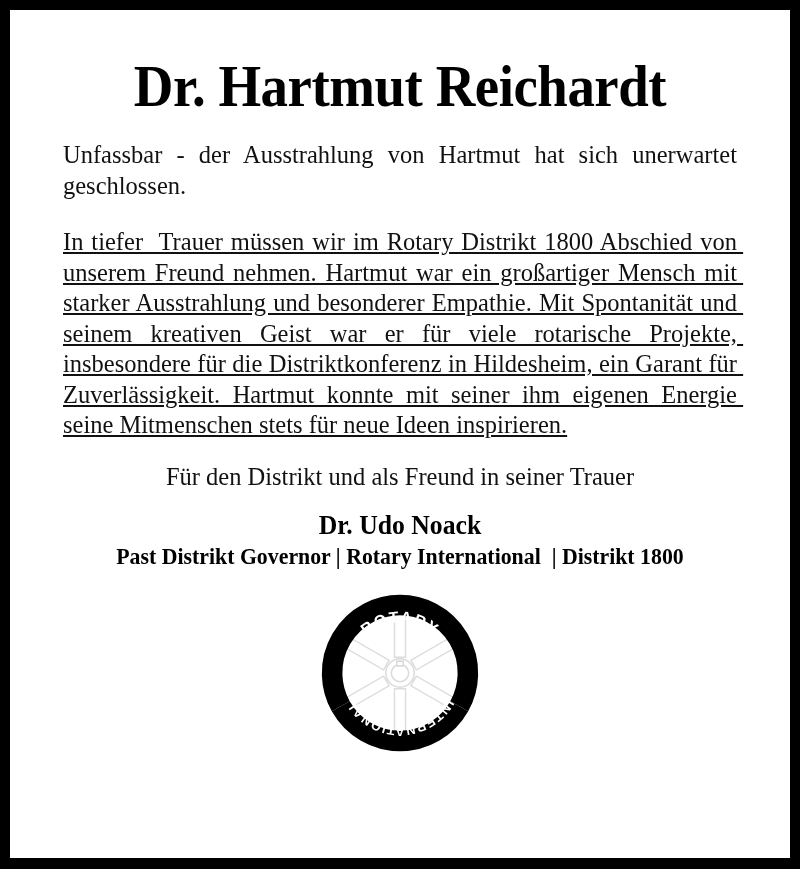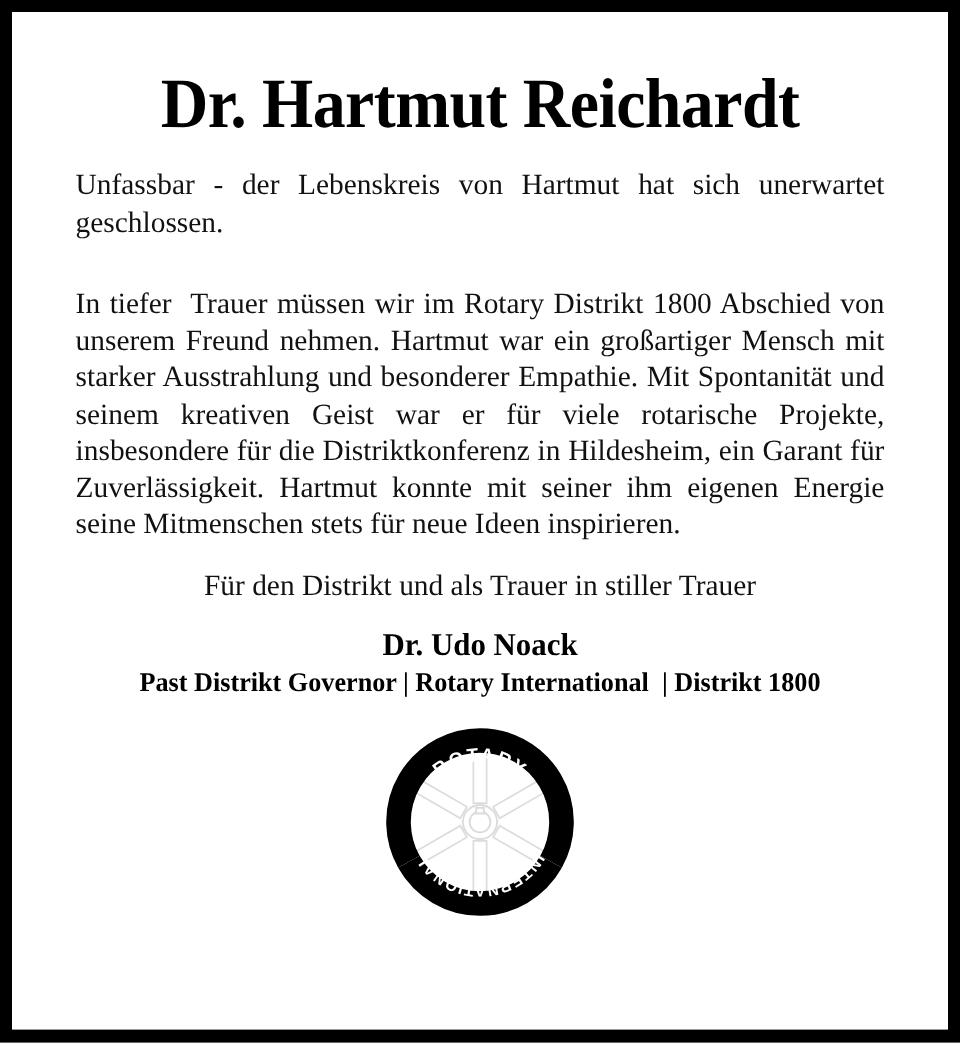--- a/index.html
+++ b/index.html
@@ -55,21 +55,21 @@
   .para {
     font-size: 24.5px;
     line-height: 30.5px;
     color: #111111;
     text-align: justify;
     text-justify: inter-word;
     margin: 0;
     white-space: pre-wrap;
   }
   .para.first { margin-top: 24px; }
-  .para.gap   { margin-top: 38px; }
+  .para.gap   { margin-top: 26px; text-decoration: underline; }
 
   .centered-line {
     font-size: 24.5px;
     line-height: 30.5px;
     color: #111111;
     text-align: center;
     margin: 0;
     margin-top: 21px;
   }
 
@@ -108,26 +108,26 @@
 </head>
 <body>
 
 <div class="notice">
   <div class="sheet">
 
     <div class="content">
 
       <h1 class="headline">Dr. Hartmut Reichardt</h1>
 
-      <p class="para first">Unfassbar - der Lebenskreis von Hartmut hat sich unerwartet geschlossen.</p>
+      <p class="para first">Unfassbar - der Ausstrahlung von Hartmut hat sich unerwartet geschlossen.</p>
 
       <p class="para gap">In tiefer  Trauer müssen wir im Rotary Distrikt 1800 Abschied von unserem Freund nehmen. Hartmut war ein großartiger Mensch mit starker Ausstrahlung und besonderer Empathie. Mit Spontanität und seinem kreativen Geist war er für viele rotarische Projekte, insbesondere für die Distriktkonferenz in Hildesheim, ein Garant für Zuverlässigkeit. Hartmut konnte mit seiner ihm eigenen Energie seine Mitmenschen stets für neue Ideen inspirieren.</p>
 
 
-      <p class="centered-line">Für den Distrikt und als Trauer in stiller Trauer</p>
+      <p class="centered-line">Für den Distrikt und als Freund in seiner Trauer</p>
 
       <p class="sig-name">Dr. Udo Noack</p>
 
       <p class="sig-role">Past Distrikt Governor | Rotary International  | Distrikt 1800</p>
 
       <div class="logo-wrap">
         <svg width="158" height="160" viewBox="0 0 200 200">
           <defs>
             <path id="arcTop" d="M 36,100 A 64,64 0 0 1 164,100" fill="none"></path>
             <path id="arcBot" d="M 168,100 A 68,68 0 0 1 32,100" fill="none"></path>

